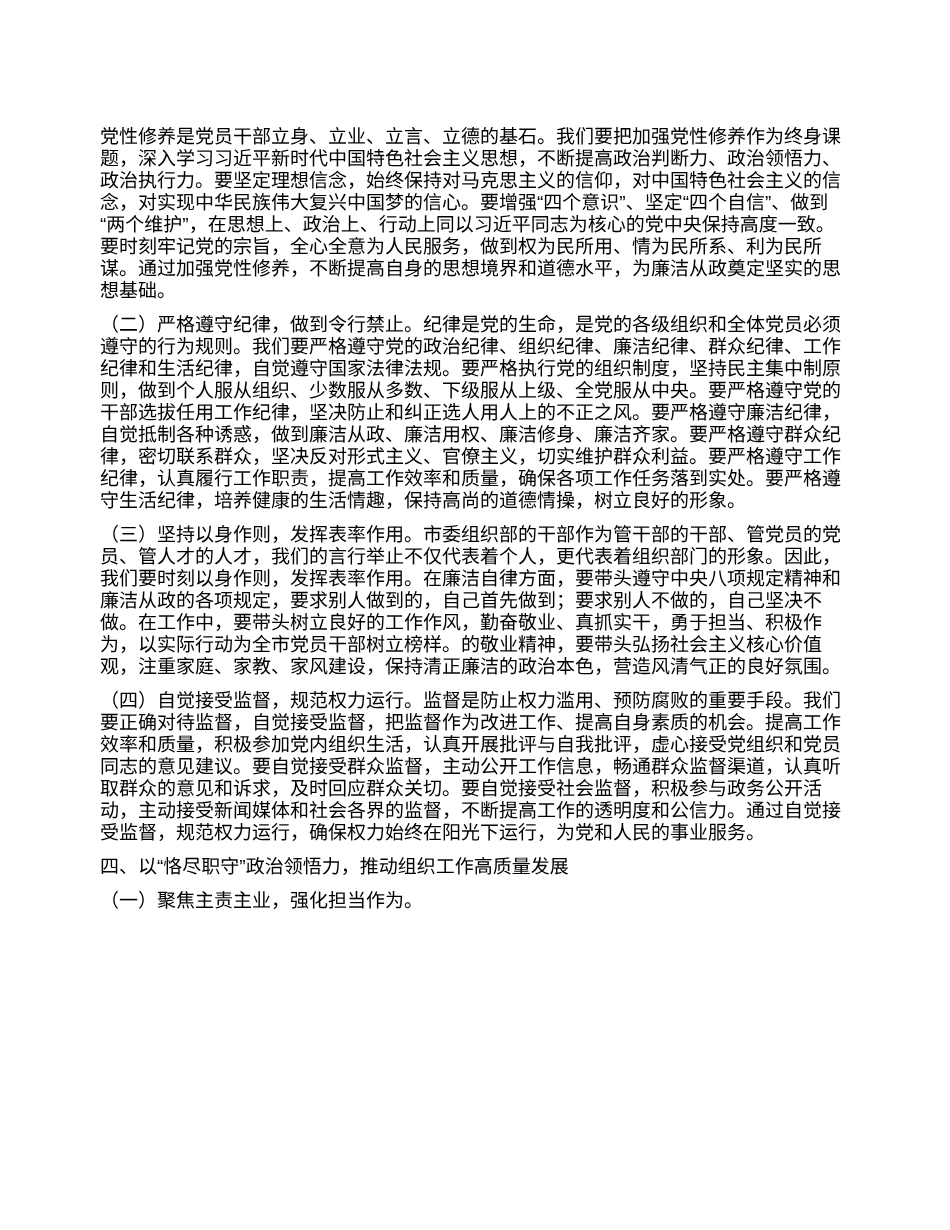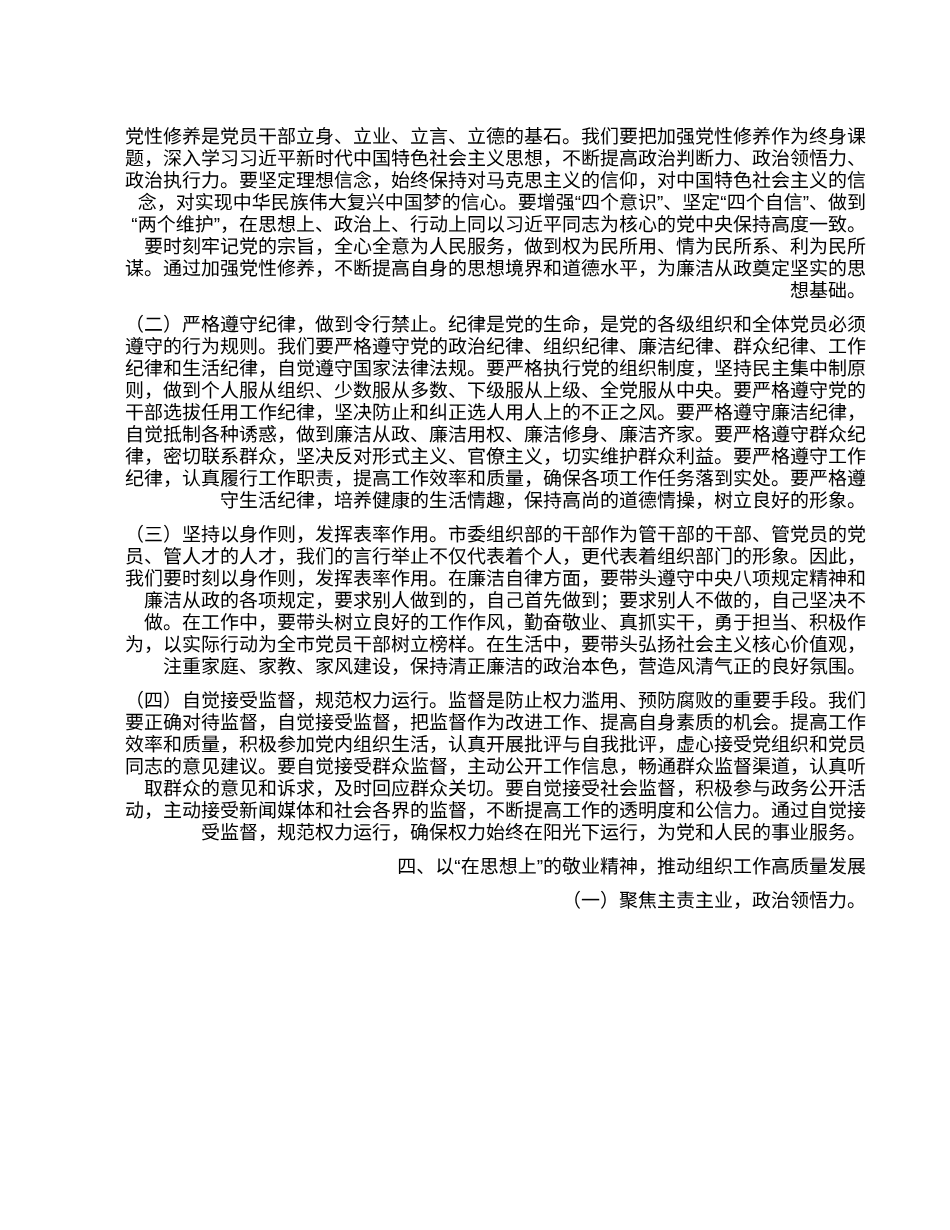--- a/index.html
+++ b/index.html
@@ -16,44 +16,44 @@
   .page {
     position: relative;
     width: 950px;
     height: 1230px;
     background: #ffffff;
     overflow: hidden;
   }
   
   .content {
     position: absolute;
-    left: 116px;
+    left: 100px;
     top: 126px;
     width: 750px;
     color: #000000;
     font-size: 19px;
     line-height: 22px;
-    text-align: right;
+    text-align: left;
     letter-spacing: 0;
     overflow-wrap: break-word;
     word-break: normal;
   }
   .content p {
     margin: 0 0 12px 0;
     padding: 0;
   }
   .content p:last-child {
     margin-bottom: 0;
   }
 </style>
 </head>
 <body>
 
 <div class="page">
   <div class="content">
     <p>党性修养是党员干部立身、立业、立言、立德的基石。我们要把加强党性修养作为终身课题，深入学习习近平新时代中国特色社会主义思想，不断提高政治判断力、政治领悟力、政治执行力。要坚定理想信念，始终保持对马克思主义的信仰，对中国特色社会主义的信念，对实现中华民族伟大复兴中国梦的信心。要增强“四个意识”、坚定“四个自信”、做到“两个维护”，在思想上、政治上、行动上同以习近平同志为核心的党中央保持高度一致。要时刻牢记党的宗旨，全心全意为人民服务，做到权为民所用、情为民所系、利为民所谋。通过加强党性修养，不断提高自身的思想境界和道德水平，为廉洁从政奠定坚实的思想基础。</p>
     <p>（二）严格遵守纪律，做到令行禁止。纪律是党的生命，是党的各级组织和全体党员必须遵守的行为规则。我们要严格遵守党的政治纪律、组织纪律、廉洁纪律、群众纪律、工作纪律和生活纪律，自觉遵守国家法律法规。要严格执行党的组织制度，坚持民主集中制原则，做到个人服从组织、少数服从多数、下级服从上级、全党服从中央。要严格遵守党的干部选拔任用工作纪律，坚决防止和纠正选人用人上的不正之风。要严格遵守廉洁纪律，自觉抵制各种诱惑，做到廉洁从政、廉洁用权、廉洁修身、廉洁齐家。要严格遵守群众纪律，密切联系群众，坚决反对形式主义、官僚主义，切实维护群众利益。要严格遵守工作纪律，认真履行工作职责，提高工作效率和质量，确保各项工作任务落到实处。要严格遵守生活纪律，培养健康的生活情趣，保持高尚的道德情操，树立良好的形象。</p>
-    <p>（三）坚持以身作则，发挥表率作用。市委组织部的干部作为管干部的干部、管党员的党员、管人才的人才，我们的言行举止不仅代表着个人，更代表着组织部门的形象。因此，我们要时刻以身作则，发挥表率作用。在廉洁自律方面，要带头遵守中央八项规定精神和廉洁从政的各项规定，要求别人做到的，自己首先做到；要求别人不做的，自己坚决不做。在工作中，要带头树立良好的工作作风，勤奋敬业、真抓实干，勇于担当、积极作为，以实际行动为全市党员干部树立榜样。在生活中，要带头弘扬社会主义核心价值观，注重家庭、家教、家风建设，保持清正廉洁的政治本色，营造风清气正的良好氛围。</p>
+    <p>（三）坚持以身作则，发挥表率作用。市委组织部的干部作为管干部的干部、管党员的党员、管人才的人才，我们的言行举止不仅代表着个人，更代表着组织部门的形象。因此，我们要时刻以身作则，发挥表率作用。在廉洁自律方面，要带头遵守中央八项规定精神和廉洁从政的各项规定，要求别人做到的，自己首先做到；要求别人不做的，自己坚决不做。在工作中，要带头树立良好的工作作风，勤奋敬业、真抓实干，勇于担当、积极作为，以实际行动为全市党员干部树立榜样。的敬业精神，要带头弘扬社会主义核心价值观，注重家庭、家教、家风建设，保持清正廉洁的政治本色，营造风清气正的良好氛围。</p>
     <p>（四）自觉接受监督，规范权力运行。监督是防止权力滥用、预防腐败的重要手段。我们要正确对待监督，自觉接受监督，把监督作为改进工作、提高自身素质的机会。提高工作效率和质量，积极参加党内组织生活，认真开展批评与自我批评，虚心接受党组织和党员同志的意见建议。要自觉接受群众监督，主动公开工作信息，畅通群众监督渠道，认真听取群众的意见和诉求，及时回应群众关切。要自觉接受社会监督，积极参与政务公开活动，主动接受新闻媒体和社会各界的监督，不断提高工作的透明度和公信力。通过自觉接受监督，规范权力运行，确保权力始终在阳光下运行，为党和人民的事业服务。</p>
-    <p>四、以“在思想上”的敬业精神，推动组织工作高质量发展</p>
-    <p>（一）聚焦主责主业，政治领悟力。</p>
+    <p>四、以“恪尽职守”政治领悟力，推动组织工作高质量发展</p>
+    <p>（一）聚焦主责主业，强化担当作为。</p>
   </div>
 </div>
 
 </body></html>

